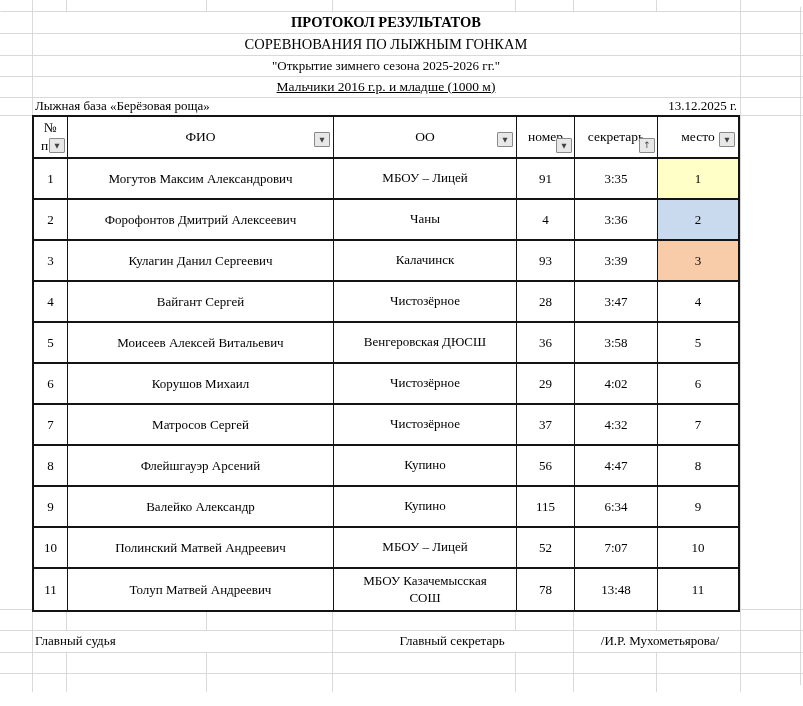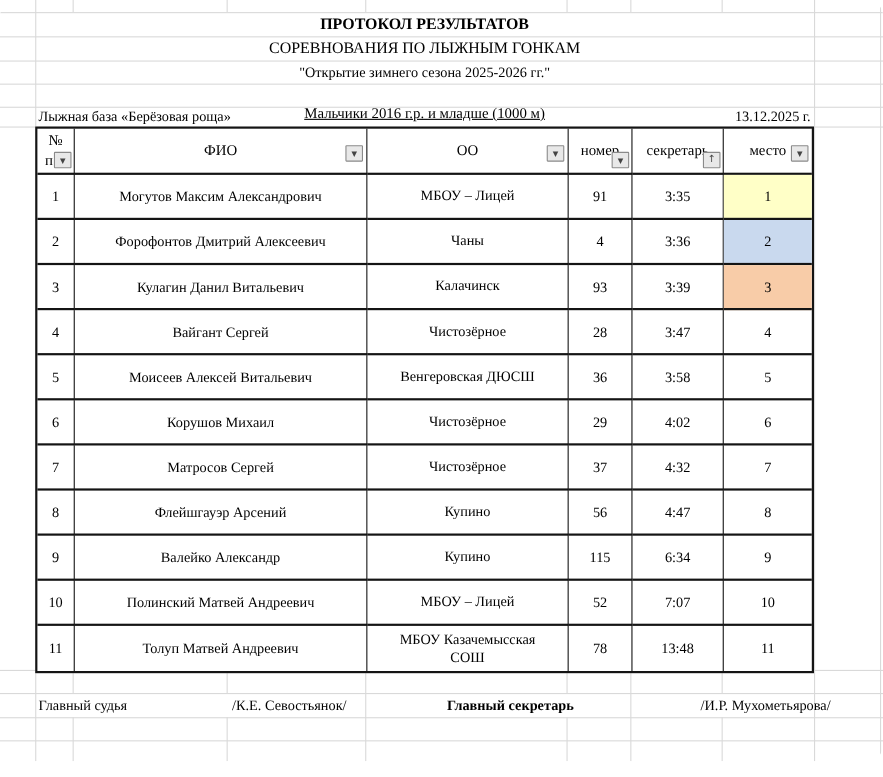--- a/index.html
+++ b/index.html
@@ -9,21 +9,21 @@
   }
   
   .gl-h { position:absolute; left:0; width:803px; height:1px; background:#d9d9d9; }
   .gl-v { position:absolute; width:1px; background:#d9d9d9; }
 
   
   .title { position:absolute; left:32px; width:708px; text-align:center; white-space:nowrap; }
   .t1 { top:11px; height:22px; line-height:22px; font-weight:bold; font-size:14.5px; }
   .t2 { top:33px; height:22px; line-height:22px; font-size:14.5px; }
   .t3 { top:55px; height:21px; line-height:21px; font-size:13px; }
-  .t4 { top:92px; height:21px; line-height:21px; font-size:13.5px; text-decoration:underline; }
+  .t4 { top:76px; height:21px; line-height:21px; font-size:13.5px; text-decoration:underline; }
   .venue { position:absolute; left:35px; top:97px; height:18px; line-height:18px; font-size:13px; white-space:nowrap; }
   .date  { position:absolute; right:66px; top:97px; height:18px; line-height:18px; font-size:13px; white-space:nowrap; }
 
   
   .tbl {
     position:absolute; left:32px; top:115px; width:708px; background:#fff;
     border:2px solid #141414; box-sizing:border-box;
     display:grid; grid-template-columns:34px 266px 183px 58px 83px 1fr;
   }
   .row { display:contents; }
@@ -49,22 +49,22 @@
     font-size:6.5px; color:#444; font-family:"DejaVu Sans", sans-serif; cursor:default;
   }
   .fbtn.sorted { font-size:9px; line-height:1; }
   .hc-fio .fbtn, .hc-oo .fbtn, .hc-place .fbtn { right:3px; bottom:10px; }
   .hc-bib .fbtn, .hc-res .fbtn, .hc-num .fbtn { right:2px; bottom:4px; }
 
   
   .sig { position:absolute; top:630px; height:22px; line-height:22px; font-size:13px; white-space:nowrap; }
   .sig-judge-label { left:35px; }
   .sig-judge-name { left:263px; transform:translateX(-50%); }
-  .sig-sec-label { left:464px; transform:translateX(-50%);font-weight:bold; }
-  .sig-sec-name { left:696px; transform:translateX(-50%); }
+  .sig-sec-label { left:452px; transform:translateX(-50%); }
+  .sig-sec-name { left:660px; transform:translateX(-50%); }
 </style>
 </head>
 <body>
 
 <div class="canvas">
 
   <div id="grid-layer">
       <div class="gl-h" style="top: 11px;"></div>
       <div class="gl-h" style="top: 33px;"></div>
       <div class="gl-h" style="top: 55px;"></div>
@@ -168,21 +168,21 @@
         </div>
       <div class="dc c-place last-col" style="background: rgb(201, 217, 238);">
           <span>2</span>
         </div>
     </div>
       <div class="row">
       <div class="dc c-num">
           <span>3</span>
         </div>
       <div class="dc c-fio">
-          <span>Кулагин Данил Витальевич</span>
+          <span>Кулагин Данил Сергеевич</span>
         </div>
       <div class="dc c-oo">
           <span>Калачинск</span>
         </div>
       <div class="dc c-bib">
           <span>93</span>
         </div>
       <div class="dc c-result">
           <span>3:39</span>
         </div>
@@ -346,17 +346,16 @@
       <div class="dc c-result">
           <span>13:48</span>
         </div>
       <div class="dc c-place last-col">
           <span>11</span>
         </div>
     </div>
     </div>
 
   <div class="sig sig-judge-label">Главный судья</div>
-  <div class="sig sig-judge-name">/К.Е. Севостьянок/</div>
   <div class="sig sig-sec-label">Главный секретарь</div>
   <div class="sig sig-sec-name">/И.Р. Мухометьярова/</div>
 
 </div>
 
 </body></html>

